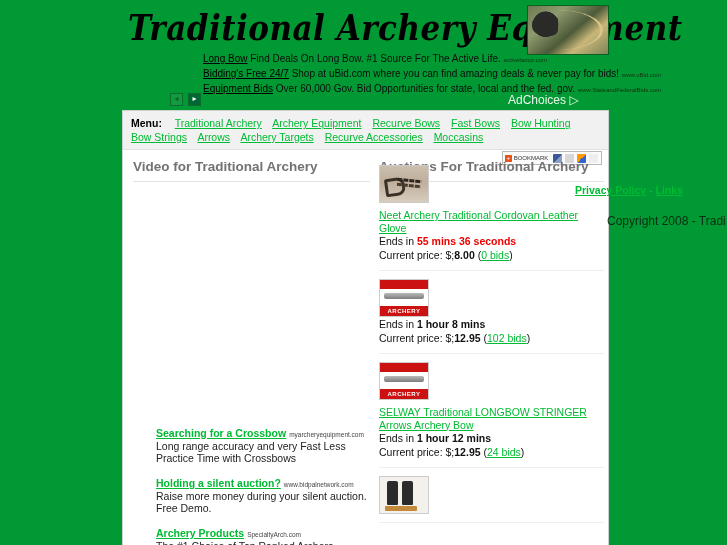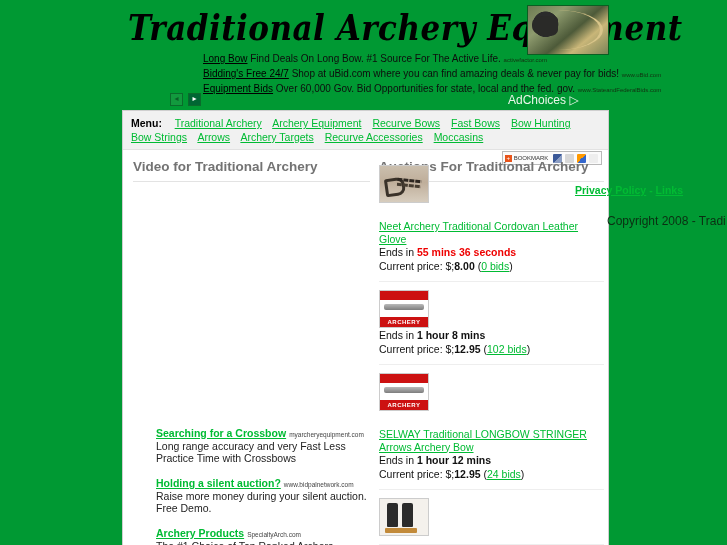--- a/index.html
+++ b/index.html
@@ -341,21 +341,21 @@
     width: 32px; height: 5px;
     background: #c28a3a;
     border-radius: 1px;
   }
   .auc-title {
     display: block;
     color: #00bb33;
     text-decoration: underline;
     font-size: 10.5px;
     line-height: 12.5px;
-    margin-top: 17px;
+    margin-top: 6px;
     max-width: 215px;
   }
   .auc-line {
     font-size: 10.5px;
     line-height: 13px;
     color: #111;
     margin-top: 1px;
   }
   .auc-ends-val { color: #ee0000; font-weight: bold; }
   .auc-time-val { color: #111111; font-weight: bold; }

